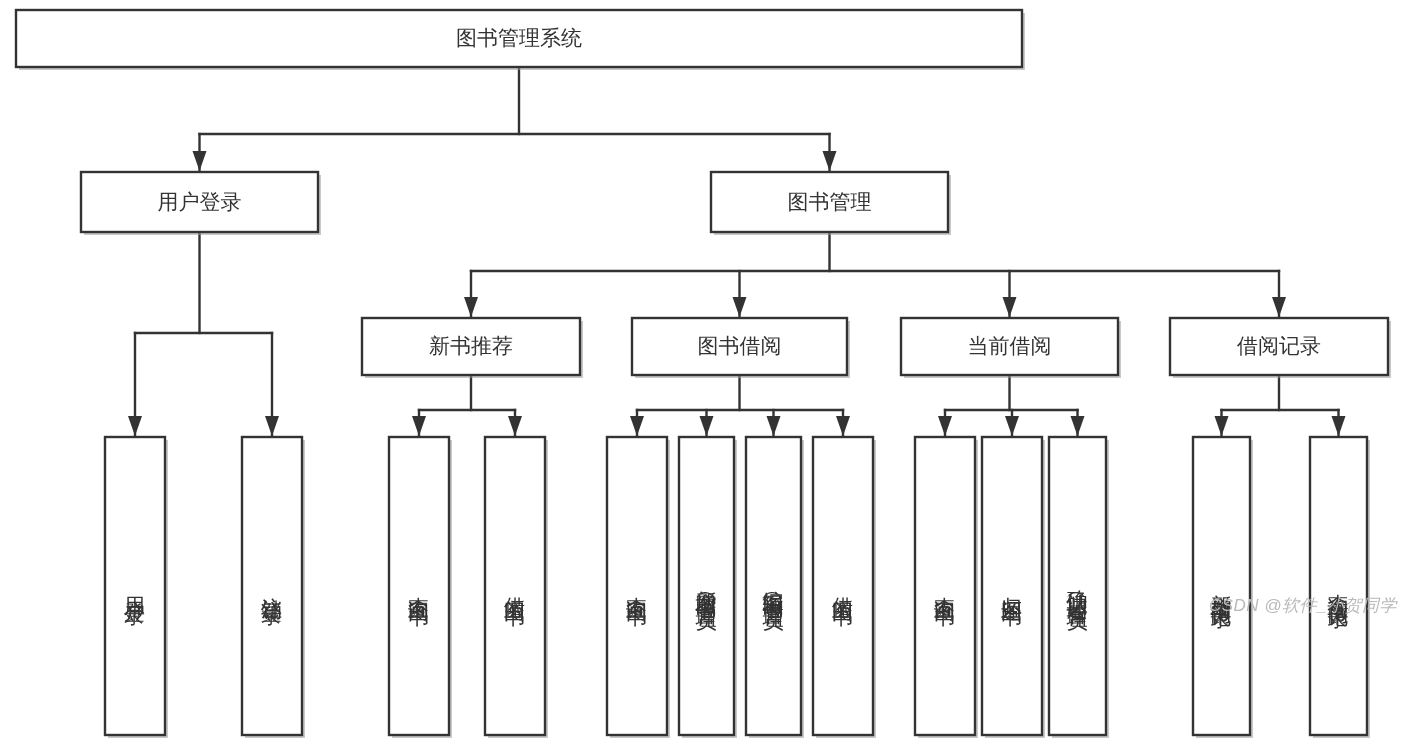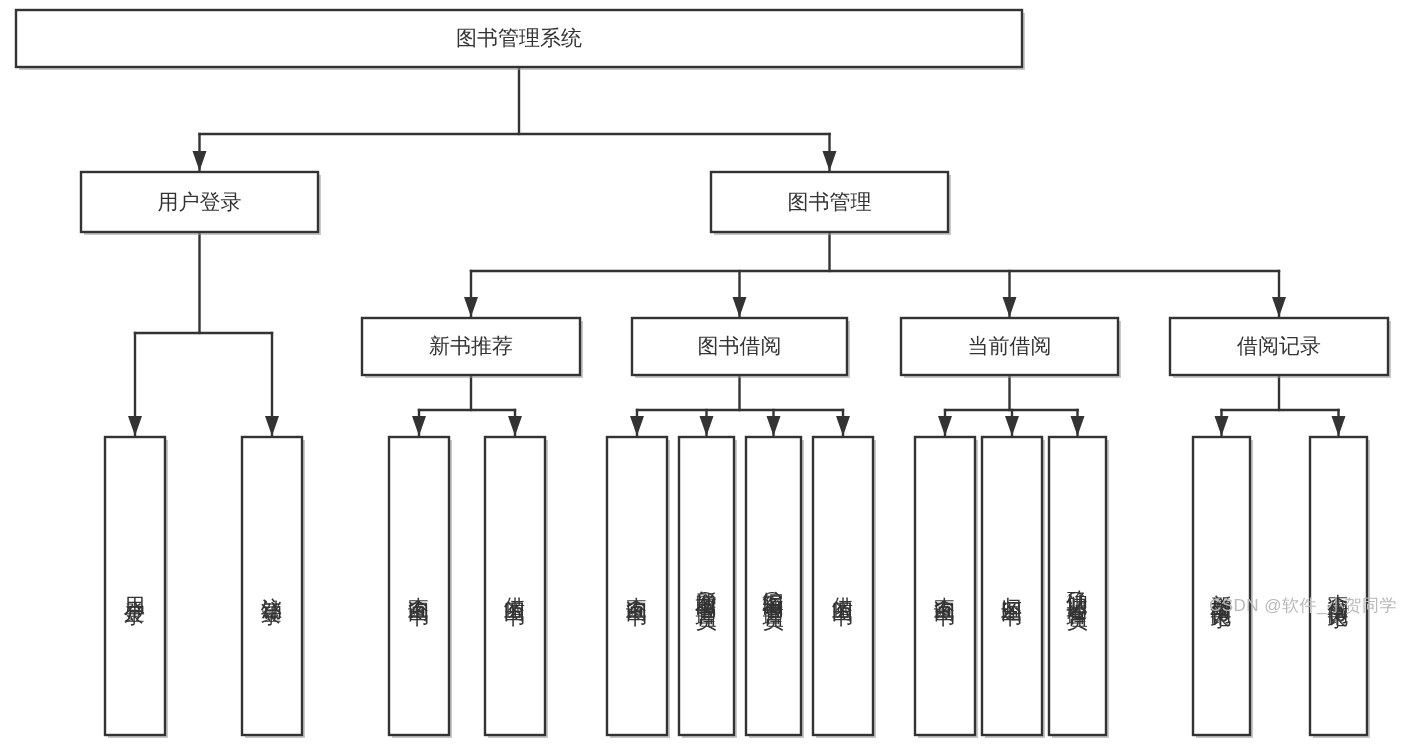--- a/index.html
+++ b/index.html
@@ -68,20 +68,21 @@
   }
   .watermark {
     position: absolute;
     right: 8px;
     bottom: 5px;
     font-family: "Liberation Sans", sans-serif;
     font-size: 17px;
     color: #b9b9b9;
     white-space: nowrap;
     letter-spacing: 0.5px;
+    font-style: italic;
   }
 </style>
 </head>
 <body>
 
 <div id="diagram-root">
 
   <svg id="tree" viewBox="0 0 1405 747">
     <defs>
       <marker id="arrow" viewBox="0 0 12 14" refX="6" refY="13" markerWidth="12" markerHeight="14" orient="auto-start-reverse">

